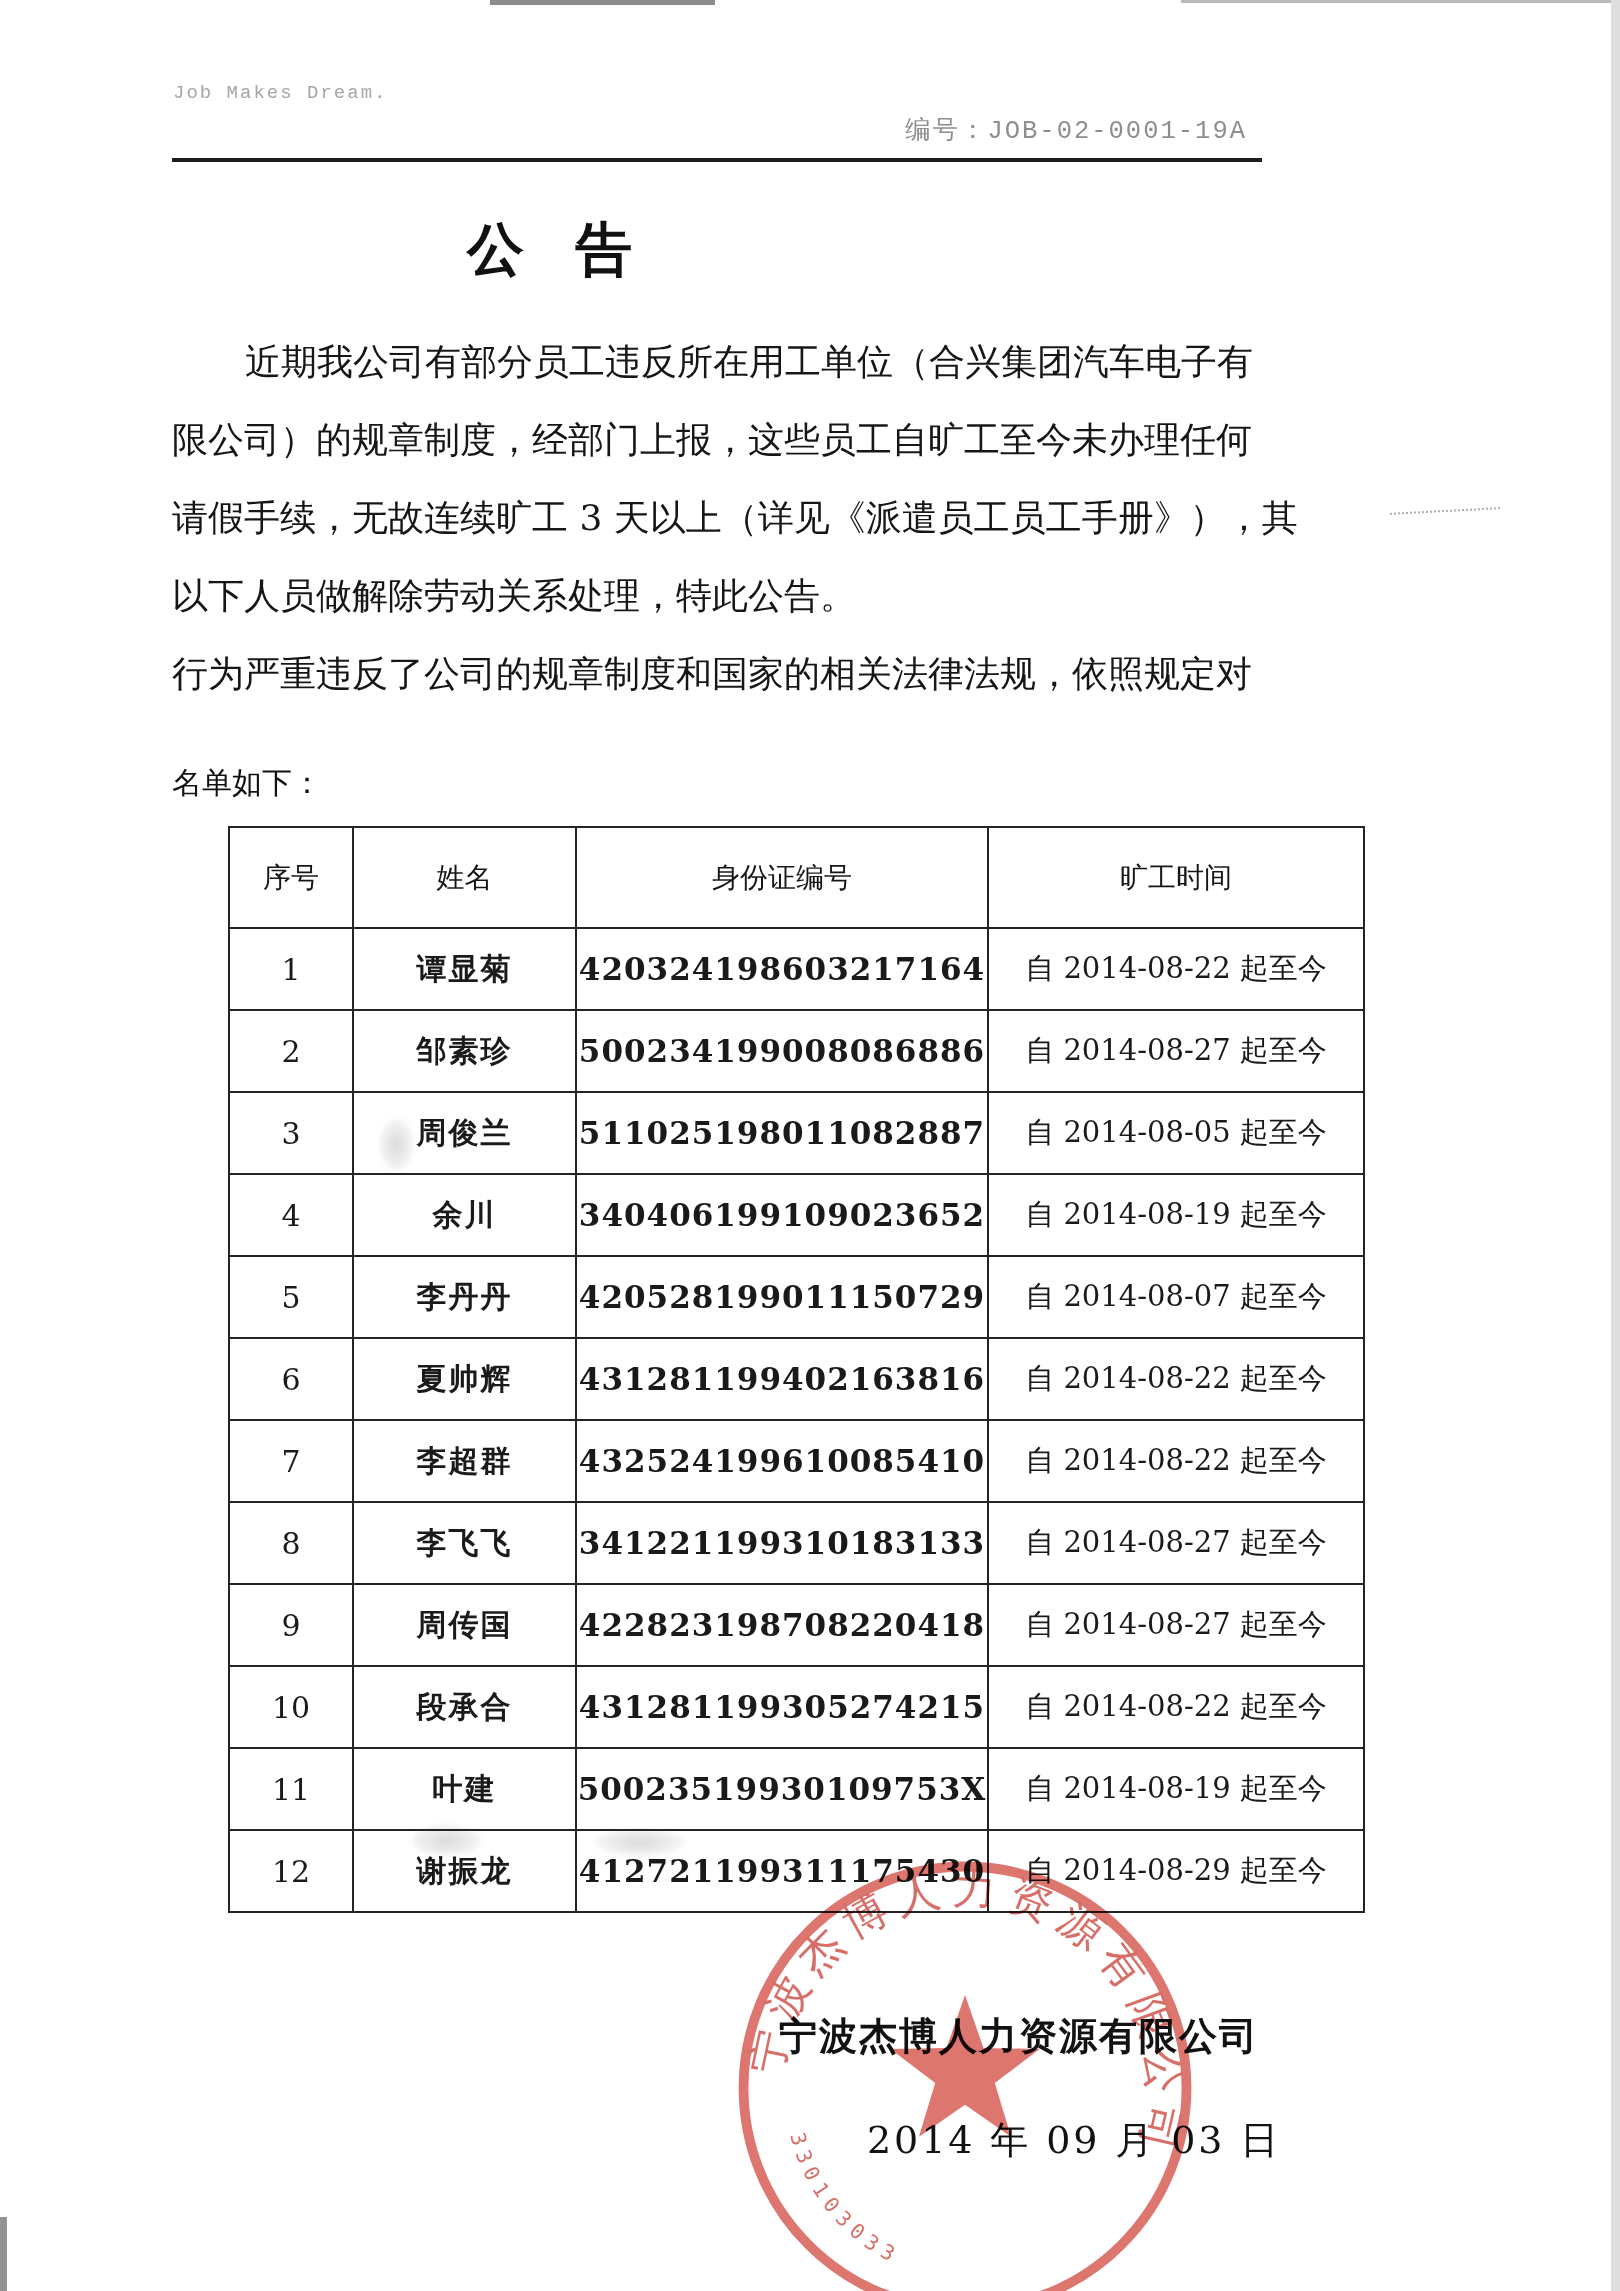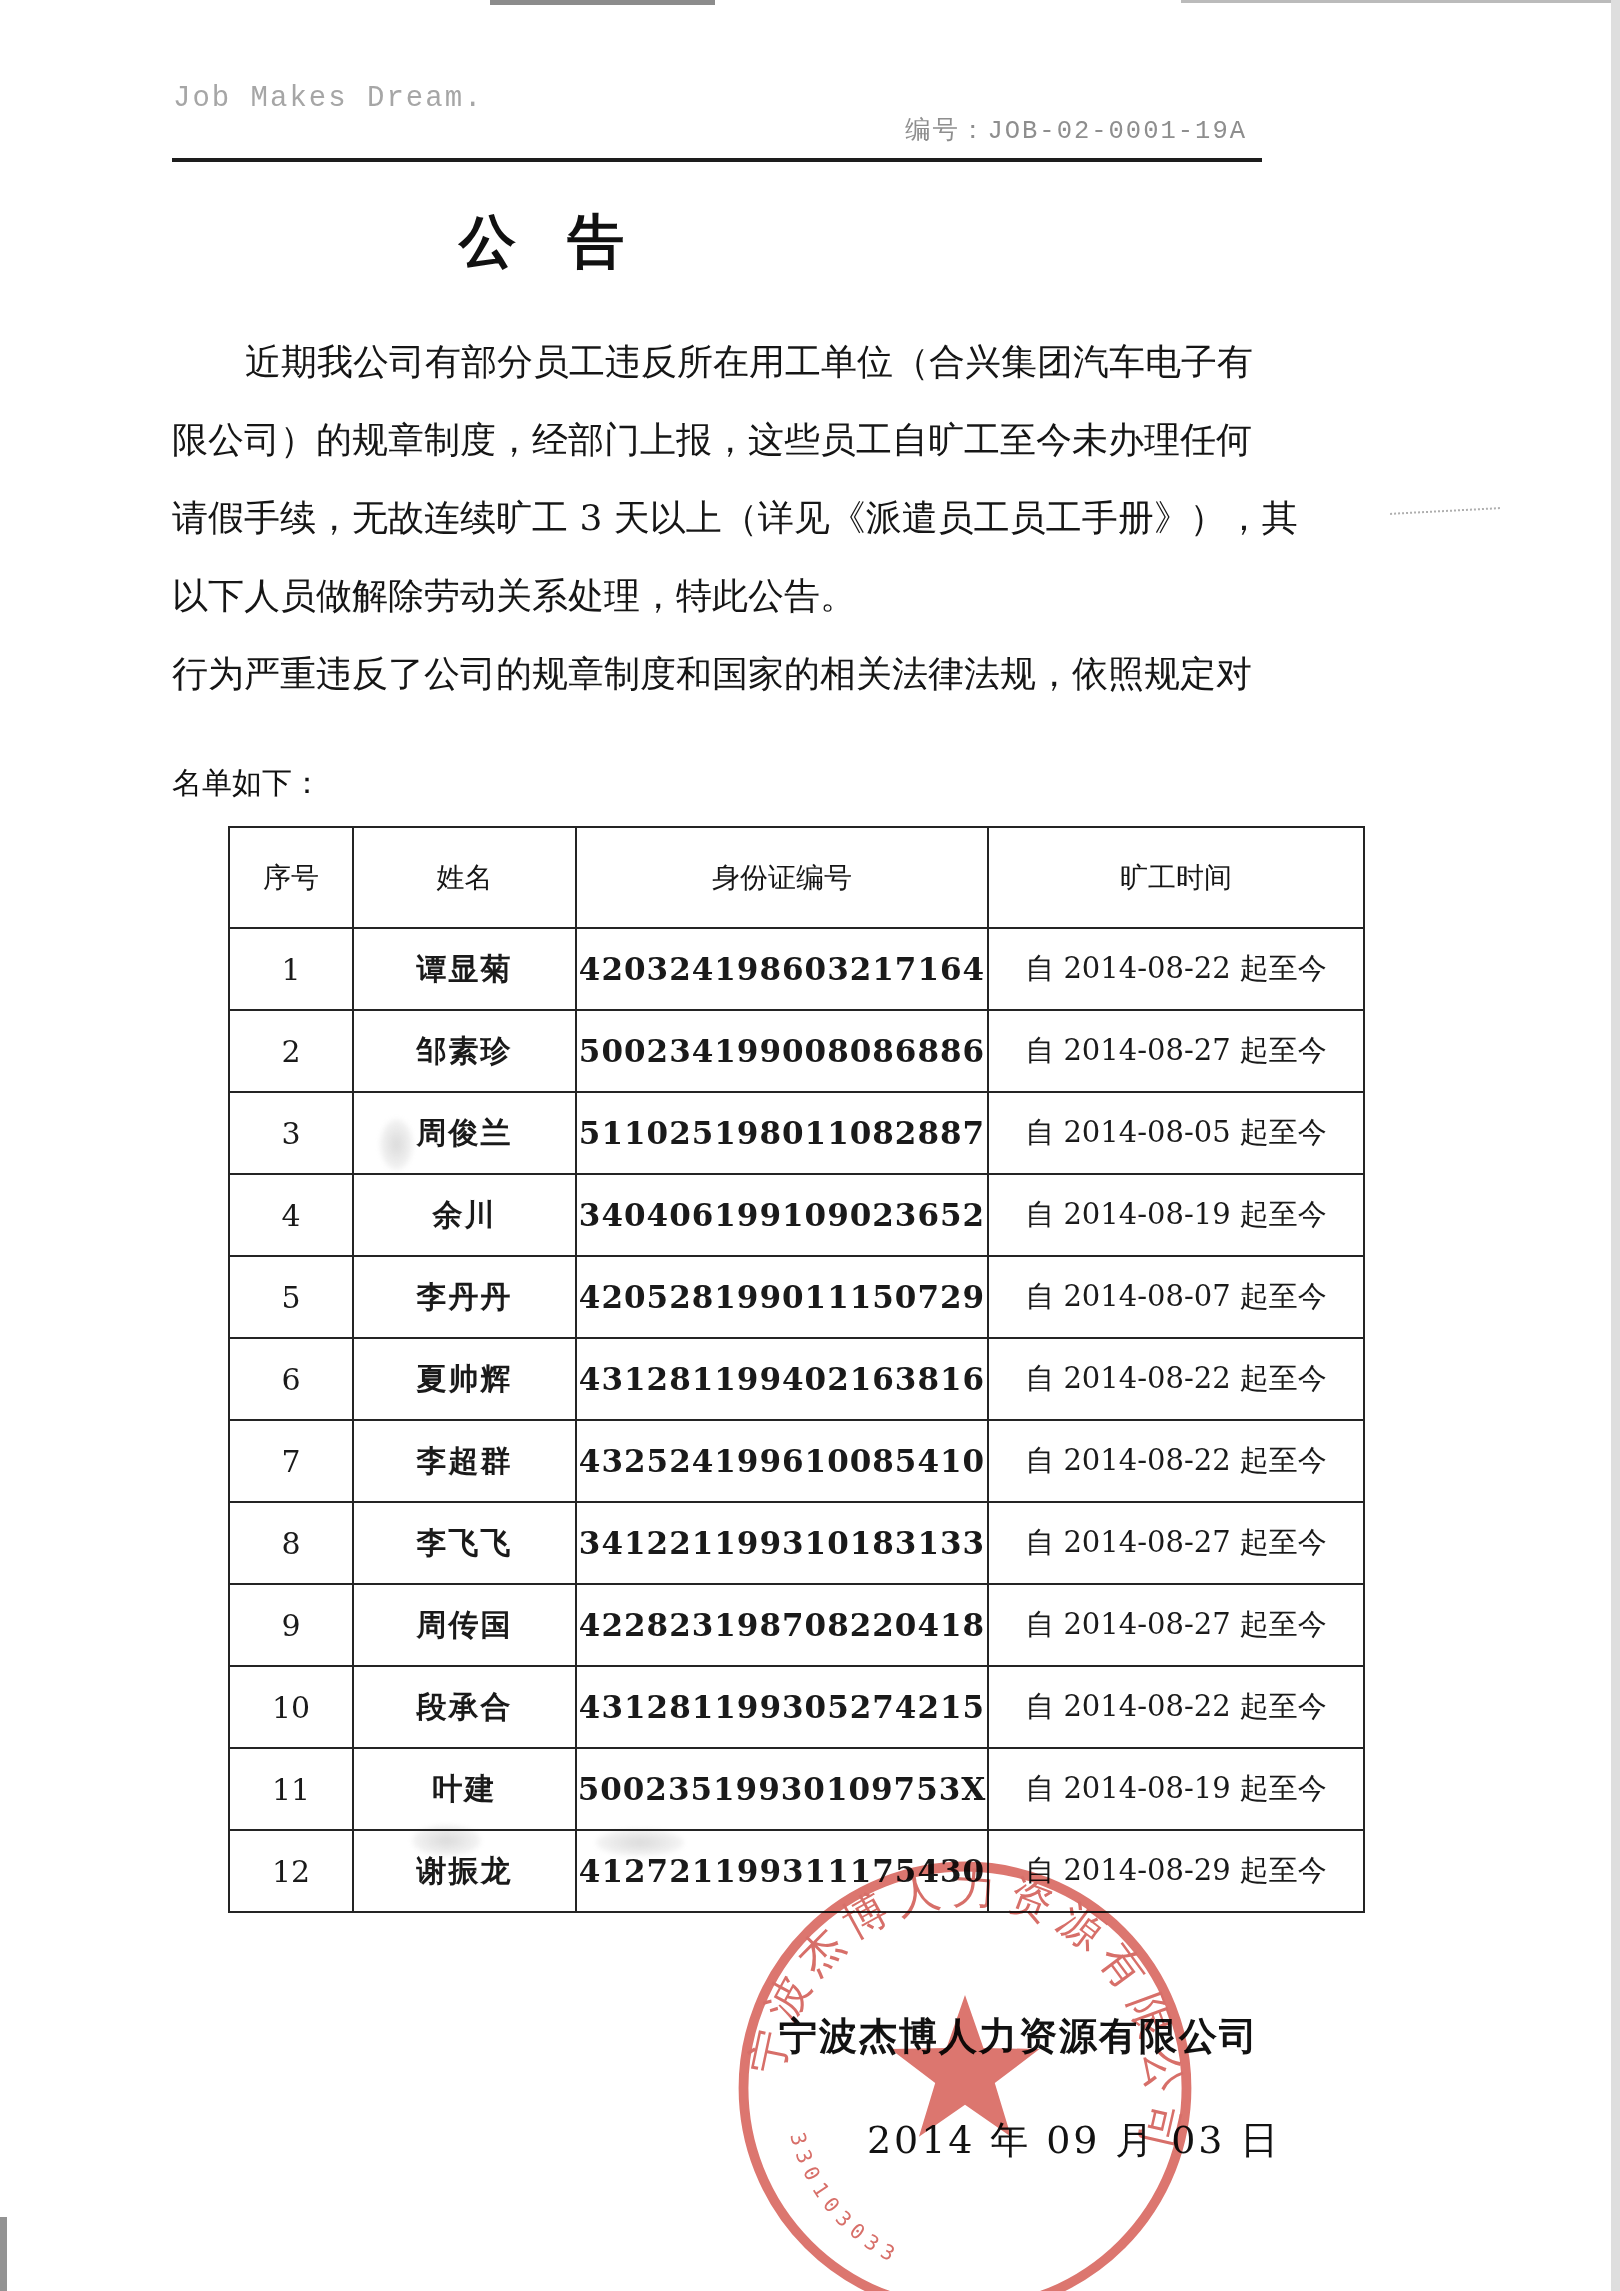--- a/index.html
+++ b/index.html
@@ -19,31 +19,31 @@
   .a-bottomleft{left:0;top:2217px;width:6.9px;height:74px;background:#4b4b4b;opacity:.6;}
   .a-pencil{left:1390px;top:510px;width:110px;height:0;border-top:2.9px dotted #9b9b9b;transform:rotate(-3deg);opacity:.8;}
   .smudge{position:absolute;border-radius:50%;filter:blur(2.9px);opacity:.55;background:radial-gradient(#bdbdbd,rgba(255,255,255,0));}
   .sm-1{left:380px;top:1119px;width:33px;height:51px;}
   .sm-2{left:412px;top:1825px;width:69px;height:31px;}
   .sm-3{left:596px;top:1829px;width:88px;height:27.4px;}
 
   .slogan{
     position:absolute;left:173px;top:82px;
     font-family:"Liberation Mono","DejaVu Sans Mono",monospace;
-    font-size:29px;color:#a6a6a6;letter-spacing:2px;white-space:nowrap;
+    font-size:19px;color:#a6a6a6;letter-spacing:2px;white-space:nowrap;
   }
   .doc-no{
     position:absolute;right:373px;top:112px;
     font-family:Liberation Mono, monospace;
     font-size:25.5px;color:#8e8e8e;letter-spacing:2px;white-space:nowrap;
   }
   .rule{position:absolute;left:172px;top:158px;width:1090px;height:3.9px;background:#1d1d1d;}
 
   .title{
-    position:absolute;left:172px;top:204px;width:755px;margin:0;
+    position:absolute;left:172px;top:204px;width:755px;margin:8px;
     text-align:center;font-size:57px;font-weight:700;letter-spacing:15.7px;
     color:#111;white-space:nowrap;
   }
   .para{position:absolute;left:172px;top:323px;width:1225px;}
   .pline{height:78px;line-height:78px;font-size:36px;color:#161616;white-space:nowrap;}
   .pline:first-child{padding-left:73px;}
 
   .list-label{
     position:absolute;left:172px;top:763px;
     font-size:30px;font-weight:400;color:#111;white-space:nowrap;

